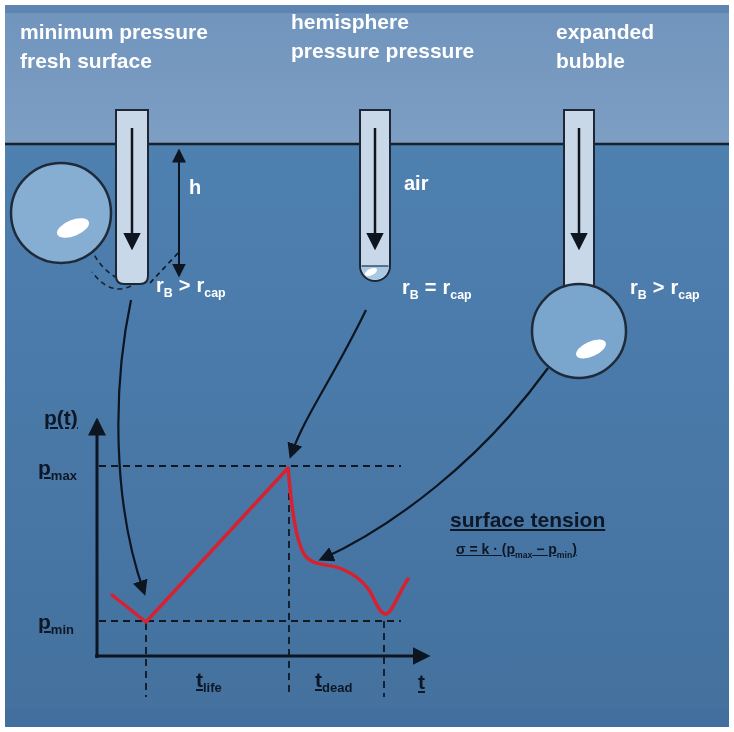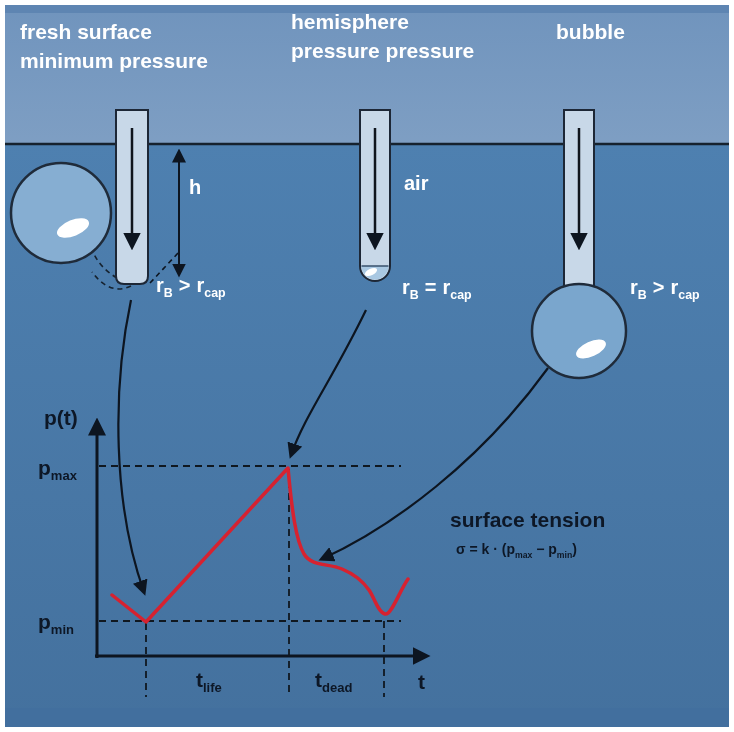--- a/index.html
+++ b/index.html
@@ -12,21 +12,21 @@
     font-family: "Liberation Sans", sans-serif;
   }
   .stage svg { position: absolute; left: 0; top: 0; }
   .lbl {
     position: absolute;
     font-weight: bold;
     line-height: 1.38;
     white-space: nowrap;
   }
   .white { color: #ffffff; }
-  .dark  { color: #0d1726; }
+  .dark  { color: #0d1726; text-decoration: underline; }
   .fs20 { font-size: 20px; }
   .fs21 { font-size: 21px; }
   .fs22 { font-size: 14px; }
   sub { font-size: 0.62em; line-height: 0; }
   .rel { margin: 0 6px; }
   .eq span, .eq sub { white-space: pre; }
 </style>
 </head>
 <body>
 
@@ -105,28 +105,29 @@
       <path d="M112,595 L146,622 L288,468
                C292,512 296,540 304,554
                C312,567 328,563 342,569
                C354,574 362,580 369,590
                C375,599 378,612 385,614
                C391,616 399,592 408,579" fill="none" stroke="#d62230" stroke-width="3.5" stroke-linejoin="round" stroke-linecap="round"></path>
     </g>
   </svg>
 
   <div class="lbl white fs21" style="left:20px; top:18px;">
+    <div>minimum pressure</div>
     <div>fresh surface</div>
-    <div>minimum pressure</div>
   </div>
   <div class="lbl white fs21" style="left:291px; top:8px;">
     <div>hemisphere</div>
     <div>pressure pressure</div>
   </div>
   <div class="lbl white fs21" style="left:556px; top:18px;">
+    <div>expanded</div>
     <div>bubble</div>
   </div>
 
   <div class="lbl white fs20" style="left:189px; top:174px;">h</div>
   <div class="lbl white fs20" style="left:404px; top:170px;">air</div>
 
   <div class="lbl white fs20" style="left:156px; top:272px;">
     <span>r</span><sub>B</sub><span class="rel">&gt;</span><span>r</span><sub>cap</sub>
   </div>
   <div class="lbl white fs20" style="left:402px; top:274px;">

